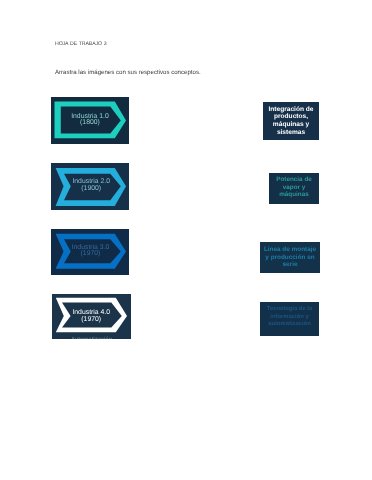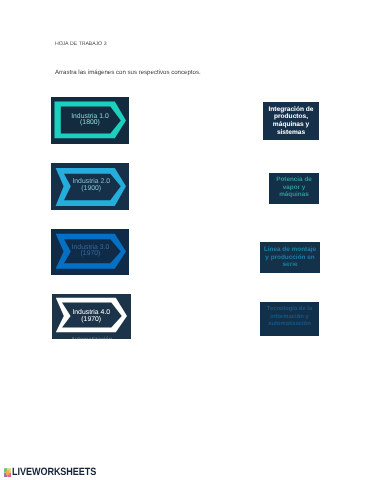--- a/index.html
+++ b/index.html
@@ -79,23 +79,13 @@
     <span class="rtxt" style="font-size: 6.4px; width: 60px; color: rgb(27, 127, 168);">Línea de montaje
 y producción en
 serie</span>
   </div>
   <div class="rcard" style="left:260px;top:302px;width:59px;height:34px;background:#13304a;">
     <span class="rtxt" style="font-size: 5.85px; width: 59px; position: relative; top: -1.5px; color: rgb(26, 85, 132);">Tecnología de la
 información y
 automatización</span>
   </div>
 
-  <div class="logo">
-    <span class="mark"><svg width="7.4" height="9.2" viewBox="0 0 7.4 9.2">
-          <rect x="0.1" y="0.2" width="3.4" height="4.3" fill="#56b65a"></rect>
-          <rect x="3.7" y="0.2" width="3.5" height="4.3" fill="#cfd96a"></rect>
-          <rect x="0.1" y="4.7" width="3.4" height="4.3" fill="#8e5ba8"></rect>
-          <rect x="3.7" y="4.7" width="3.5" height="4.3" fill="#ea4a8a"></rect>
-          <rect x="1.9" y="2.4" width="3.6" height="4.4" fill="#f5a623"></rect>
-        </svg></span>
-    <span class="word">LIVEWORKSHEETS</span>
-  </div>
 </div>
 
 </body></html>

